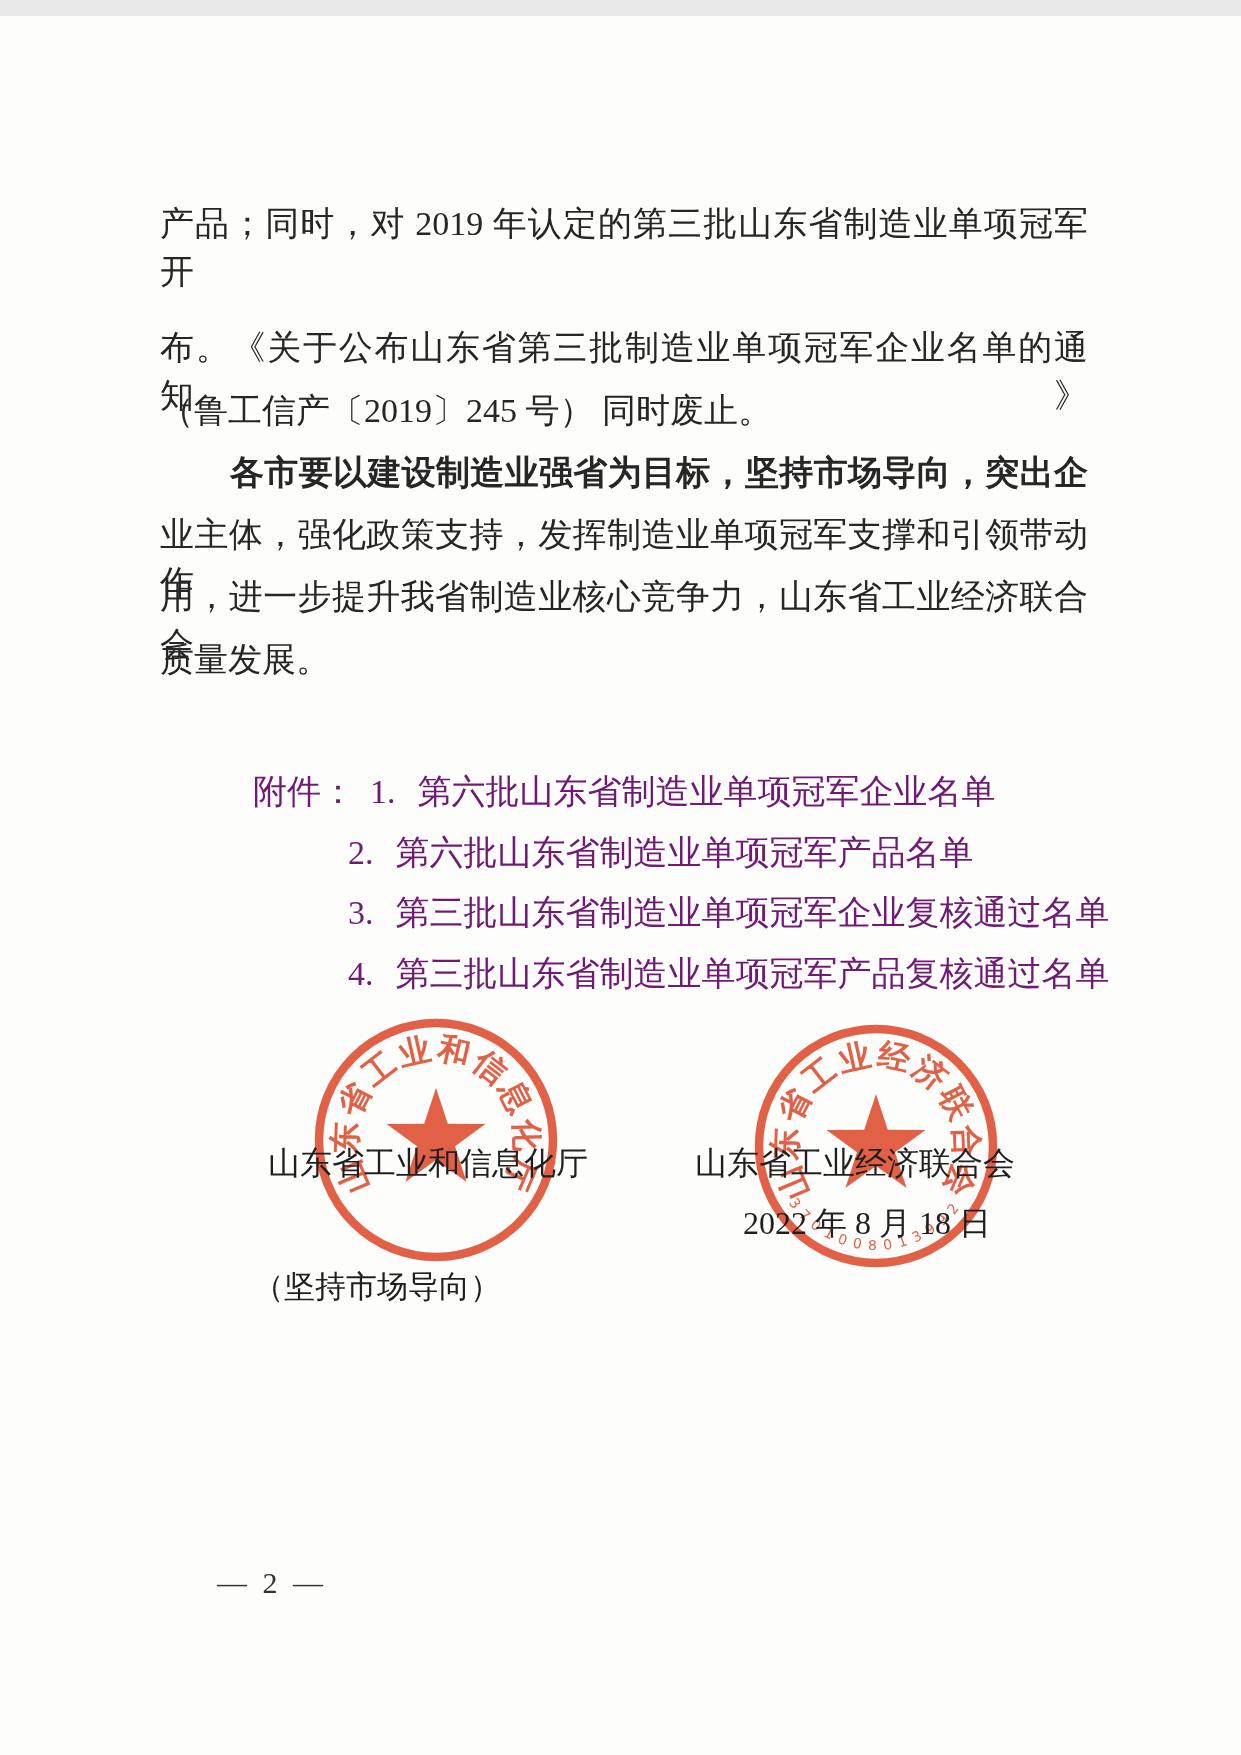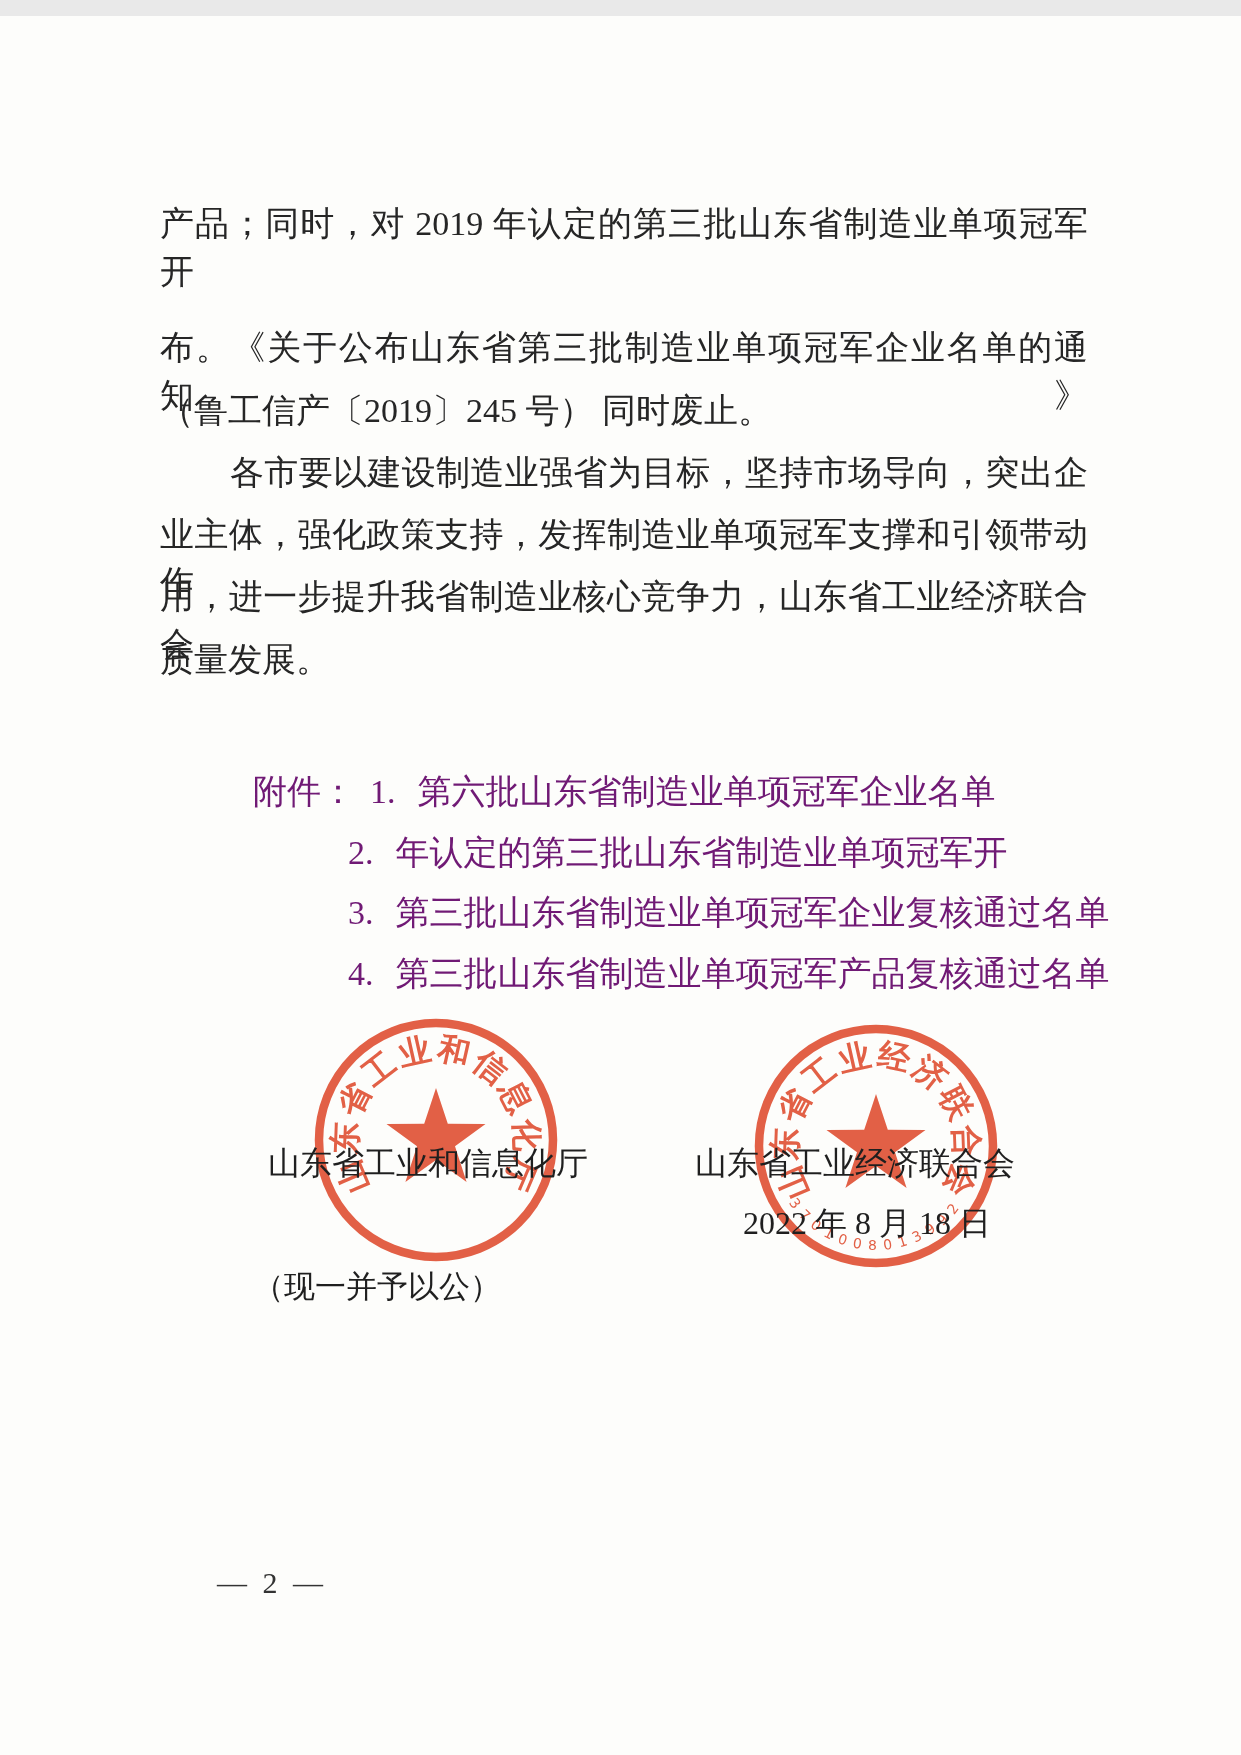--- a/index.html
+++ b/index.html
@@ -20,21 +20,21 @@
     font-size:34px;
     line-height:48px;
     white-space:nowrap;
     color:#262626;
   }
   .bodyline.justify{
     white-space:normal;
     text-align:justify;
     text-align-last:justify;
   }
-  .bodyline.indent{ text-indent:70px; }
+  .bodyline.indent{ text-indent:70px;font-weight:bold; }
   
   .attach-line{
     position:absolute;
     font-size:34px;
     line-height:48px;
     white-space:nowrap;
     color:#701a75;
   }
   .attach-line .num{ display:inline-block; margin-right:22px; }
   .attach-line .lbl{ display:inline-block; margin-right:15px; }
@@ -80,21 +80,21 @@
 
   <div class="bodyline justify indent" style="top:433px">各市要以建设制造业强省为目标，坚持市场导向，突出企</div>
   <div class="bodyline justify" style="top:495px">业主体，强化政策支持，发挥制造业单项冠军支撑和引领带动作</div>
   <div class="bodyline justify" style="top:557px">用，进一步提升我省制造业核心竞争力，山东省工业经济联合会</div>
   <div class="bodyline" style="top:620px">质量发展。</div>
 
   <div class="attach-line" style="left:253px;top:752px">
     <span class="lbl">附件：</span><span class="num">1.</span><span>第六批山东省制造业单项冠军企业名单</span>
   </div>
   <div class="attach-line" style="left:348px;top:813px">
-    <span class="num">2.</span><span>年认定的第三批山东省制造业单项冠军开</span>
+    <span class="num">2.</span><span>第六批山东省制造业单项冠军产品名单</span>
   </div>
   <div class="attach-line" style="left:348px;top:873px">
     <span class="num">3.</span><span>第三批山东省制造业单项冠军企业复核通过名单</span>
   </div>
   <div class="attach-line" style="left:348px;top:934px">
     <span class="num">4.</span><span>第三批山东省制造业单项冠军产品复核通过名单</span>
   </div>
 
   <div class="seal" style="left: 306px; top: 994px; color: rgb(223, 69, 38);">
     <svg viewBox="0 0 260 260">
@@ -118,17 +118,17 @@
       </text>
       <text font-size="14" letter-spacing="7" fill="currentColor" font-family="'DejaVu Sans', sans-serif">
         <textPath href="#arcRnum" startOffset="50%" text-anchor="middle">3701008013992</textPath>
       </text>
     </svg>
   </div>
 
   <div class="sig" style="left:268px;top:1127px">山东省工业和信息化厅</div>
   <div class="sig" style="left:695px;top:1127px">山东省工业经济联合会</div>
   <div class="sig" style="left:743px;top:1187px">2022 年 8 月 18 日</div>
-  <div class="sig note" style="left:253px;top:1251px">（现一并予以公）</div>
+  <div class="sig note" style="left:253px;top:1251px">（坚持市场导向）</div>
 
   <div class="pagenum" style="left:217px;top:1550px">— 2 —</div>
 
 </div>
 
 </body></html>

